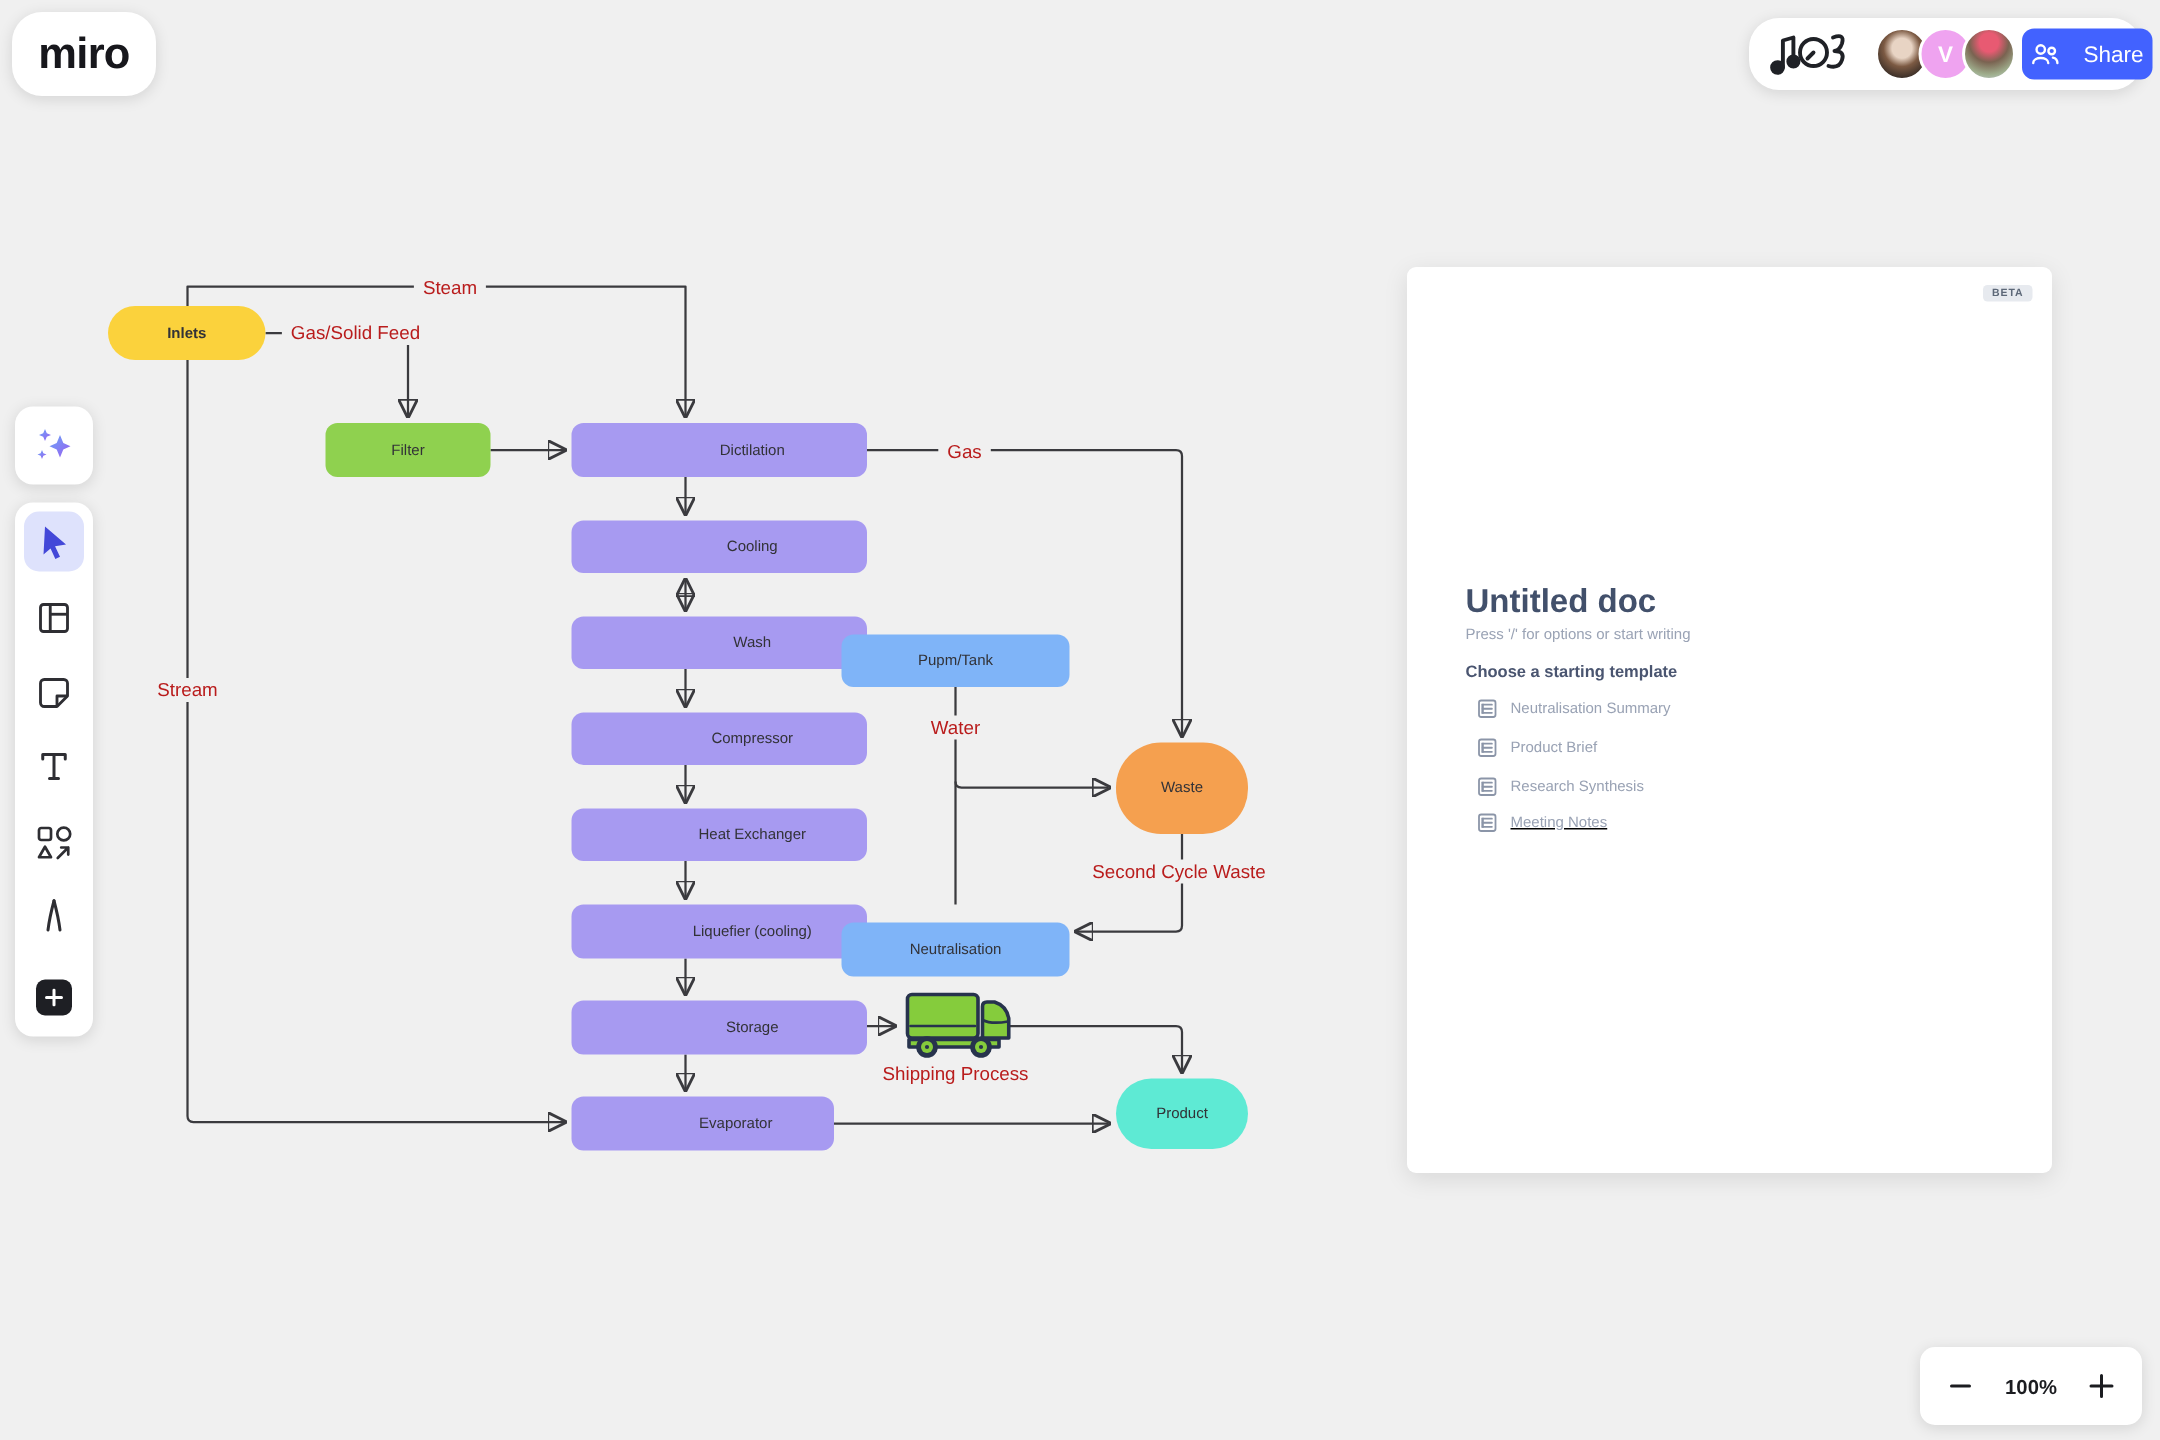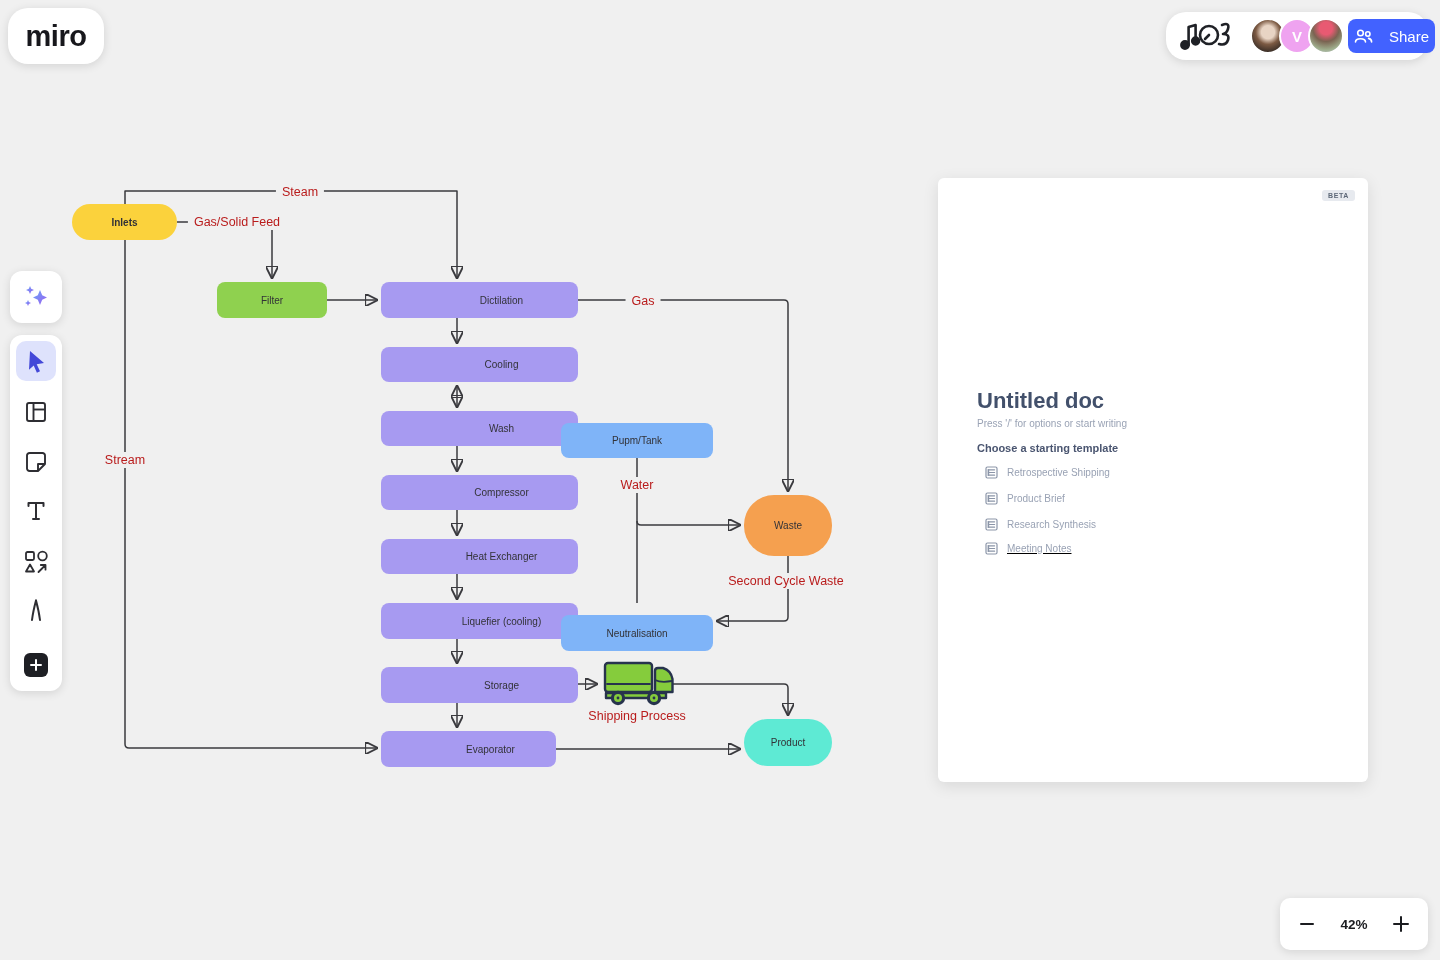--- a/index.html
+++ b/index.html
@@ -274,21 +274,21 @@
   <div class="tmpl-head">Choose a starting template</div>
 
   <div class="tmpl-row tr0">
     <svg width="13" height="13" viewBox="0 0 13 13">
       <g fill="none" stroke="#8b95a8" stroke-width="1.2">
         <rect x="1" y="1" width="11" height="11" rx="1.5"></rect>
         <path d="M3.4,3.8 H9.6 M3.4,6.5 H9.6 M3.4,9.2 H9.6" stroke-linecap="round"></path>
         <path d="M3.4,3.2 V9.8" stroke-width="1.6"></path>
       </g>
     </svg>
-    <span>Retrospective Shipping</span>
+    <span>Neutralisation Summary</span>
   </div>
   <div class="tmpl-row tr1">
     <svg width="13" height="13" viewBox="0 0 13 13">
       <g fill="none" stroke="#8b95a8" stroke-width="1.2">
         <rect x="1" y="1" width="11" height="11" rx="1.5"></rect>
         <path d="M3.4,3.8 H9.6 M3.4,6.5 H9.6 M3.4,9.2 H9.6" stroke-linecap="round"></path>
         <path d="M3.4,3.2 V9.8" stroke-width="1.6"></path>
       </g>
     </svg>
     <span>Product Brief</span>
@@ -314,19 +314,19 @@
     <span>Meeting Notes</span>
   </div>
 </div>
 
 <div class="card zoom-card">
   <button class="zoom-btn">
     <svg width="16" height="16" viewBox="0 0 16 16">
       <path d="M2,8 H14" stroke="#1b1c20" stroke-width="2" stroke-linecap="round"></path>
     </svg>
   </button>
-  <div class="zoom-level">42%</div>
+  <div class="zoom-level">100%</div>
   <button class="zoom-btn">
     <svg width="18" height="18" viewBox="0 0 18 18">
       <path d="M9,2 V16 M2,9 H16" stroke="#1b1c20" stroke-width="2" stroke-linecap="round"></path>
     </svg>
   </button>
 </div>
 
 </body></html>

